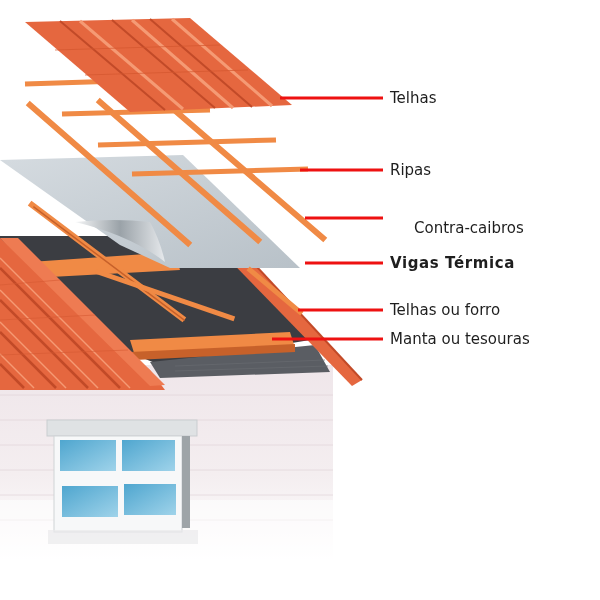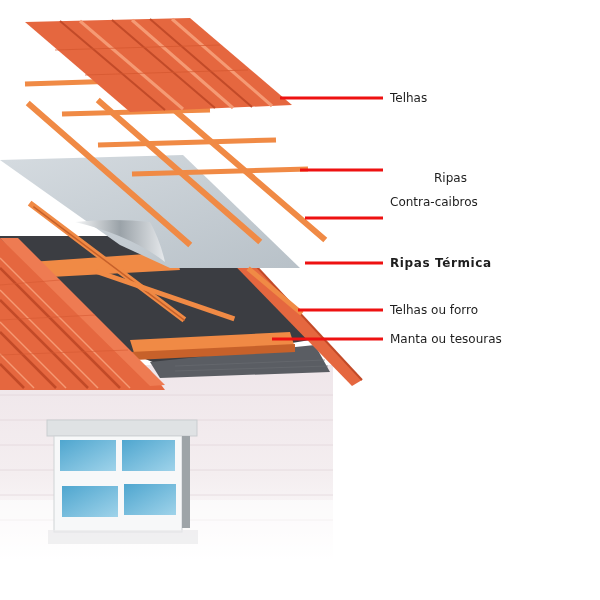--- a/index.html
+++ b/index.html
@@ -1,18 +1,18 @@
 <!DOCTYPE html>
 <html><head>
   <meta charset="utf-8">
   <style>
     html, body { margin:0; padding:0; background:#ffffff; }
     body { width:600px; height:600px; position:relative; overflow:hidden; font-family:"DejaVu Sans", sans-serif; }
     #scene { position:absolute; left:0; top:0; width:600px; height:600px; }
-    .label { position:absolute; left:390px; font-size:12px; color:#1e1e1e; white-space:nowrap; line-height:18px; }
+    .label { position:absolute; left:390px; font-size:15px; color:#1e1e1e; white-space:nowrap; line-height:18px; }
     .label.bold { font-weight:bold; letter-spacing:0.6px; }
   </style>
 </head>
 <body>
 
 <svg id="scene" viewBox="0 0 600 600" xmlns="http://www.w3.org/2000/svg">
   <defs>
     <linearGradient id="wallFade" x1="0" y1="0" x2="0" y2="1">
       <stop offset="0" stop-color="#efe6ea"></stop>
       <stop offset="0.55" stop-color="#f4eef0"></stop>
@@ -139,17 +139,17 @@
     <line x1="280" y1="98" x2="383" y2="98"></line>
     <line x1="300" y1="170" x2="383" y2="170"></line>
     <line x1="305" y1="218" x2="383" y2="218"></line>
     <line x1="305" y1="263" x2="383" y2="263"></line>
     <line x1="298" y1="310" x2="383" y2="310"></line>
     <line x1="272" y1="339" x2="383" y2="339"></line>
   </g>
 </svg>
 
 <div class="label" style="top:89px;">Telhas</div>
-<div class="label" style="top:169px;margin-left:44px;">Ripas</div>
-<div class="label" style="top:193px;">Contra-caibros</div>
-<div class="label bold" style="top:254px;">Ripas Térmica</div>
+<div class="label" style="top:161px;">Ripas</div>
+<div class="label" style="top:219px;margin-left:24px;">Contra-caibros</div>
+<div class="label bold" style="top:254px;">Vigas Térmica</div>
 <div class="label" style="top:301px;">Telhas ou forro</div>
 <div class="label" style="top:330px;">Manta ou tesouras</div>
 
 </body></html>

